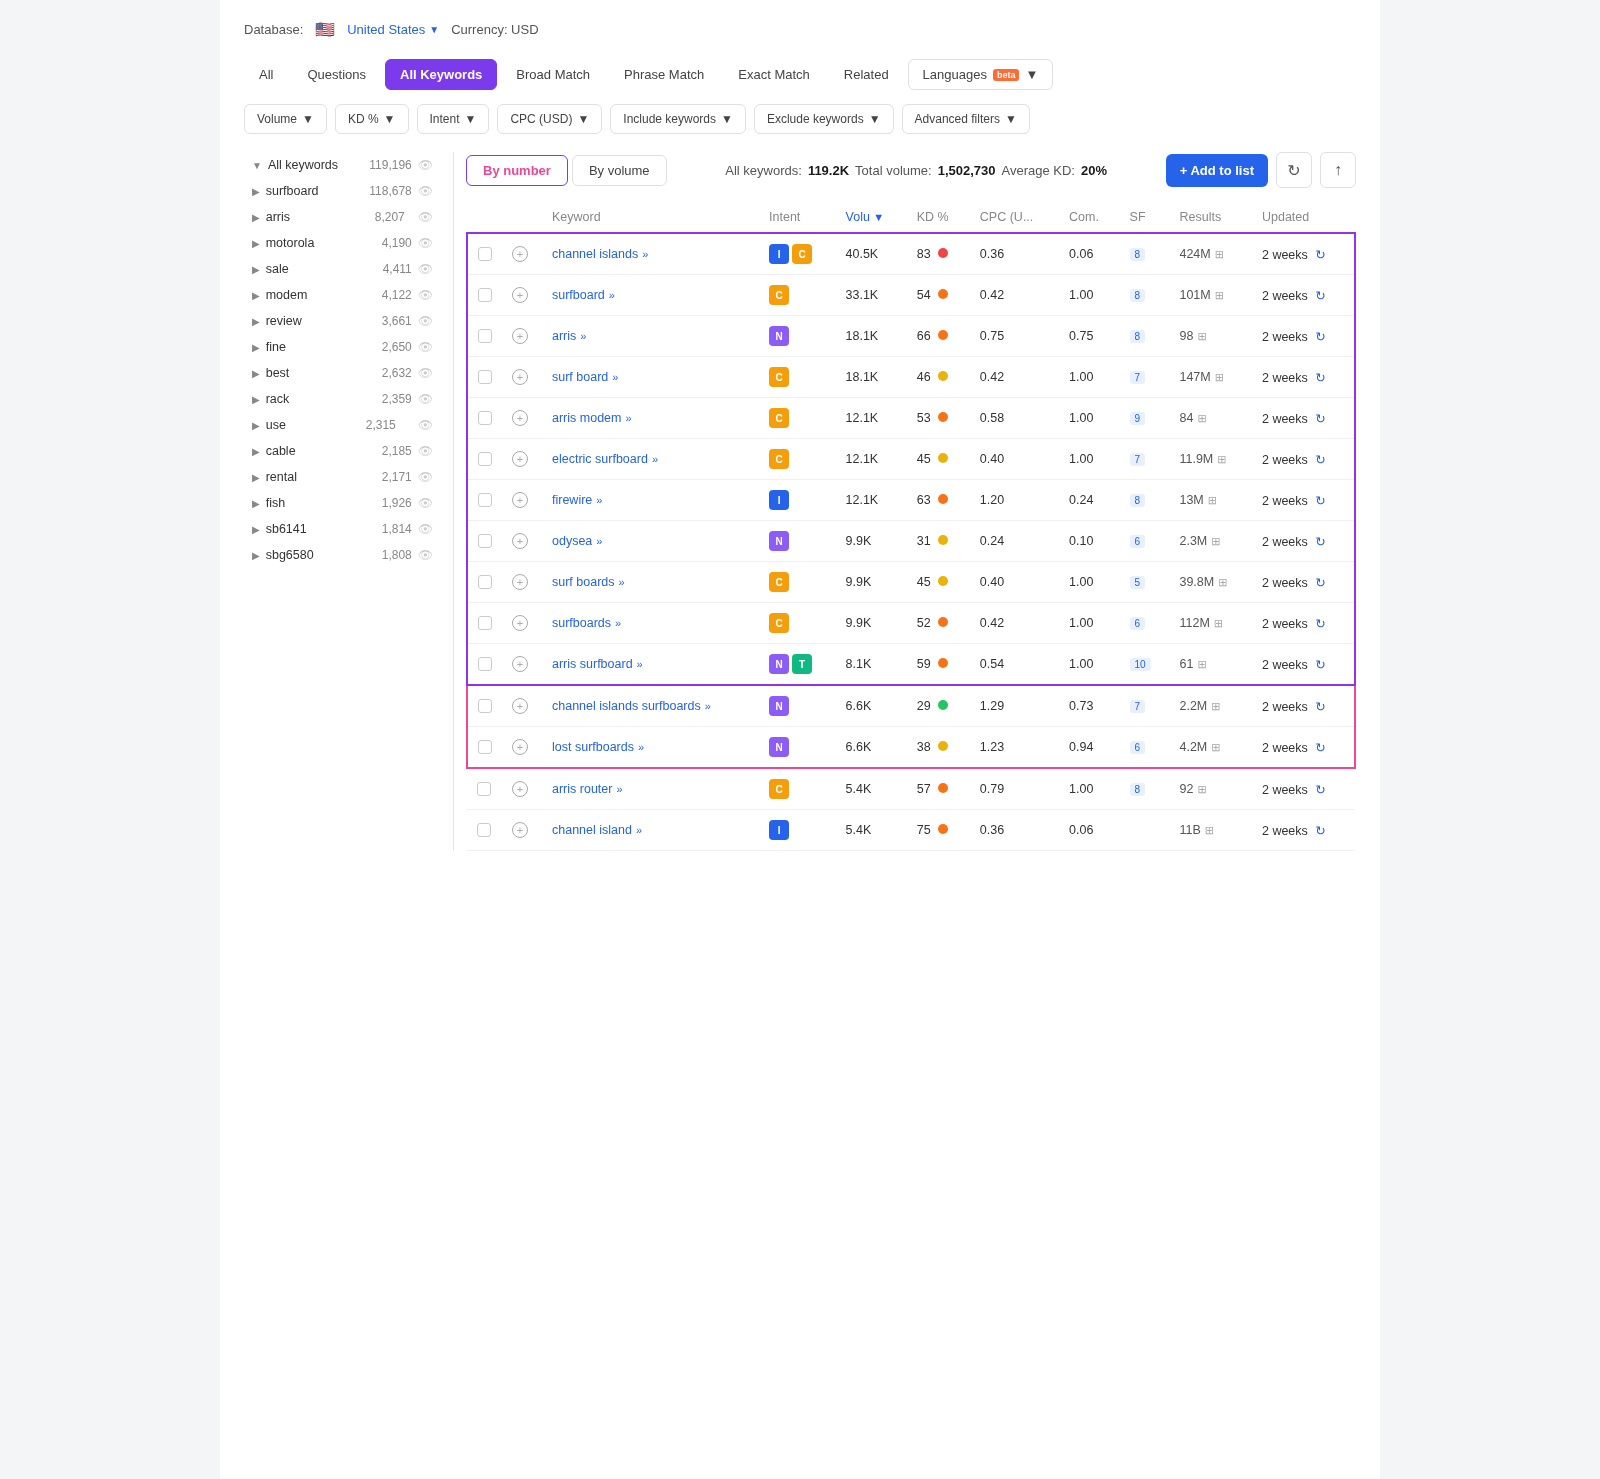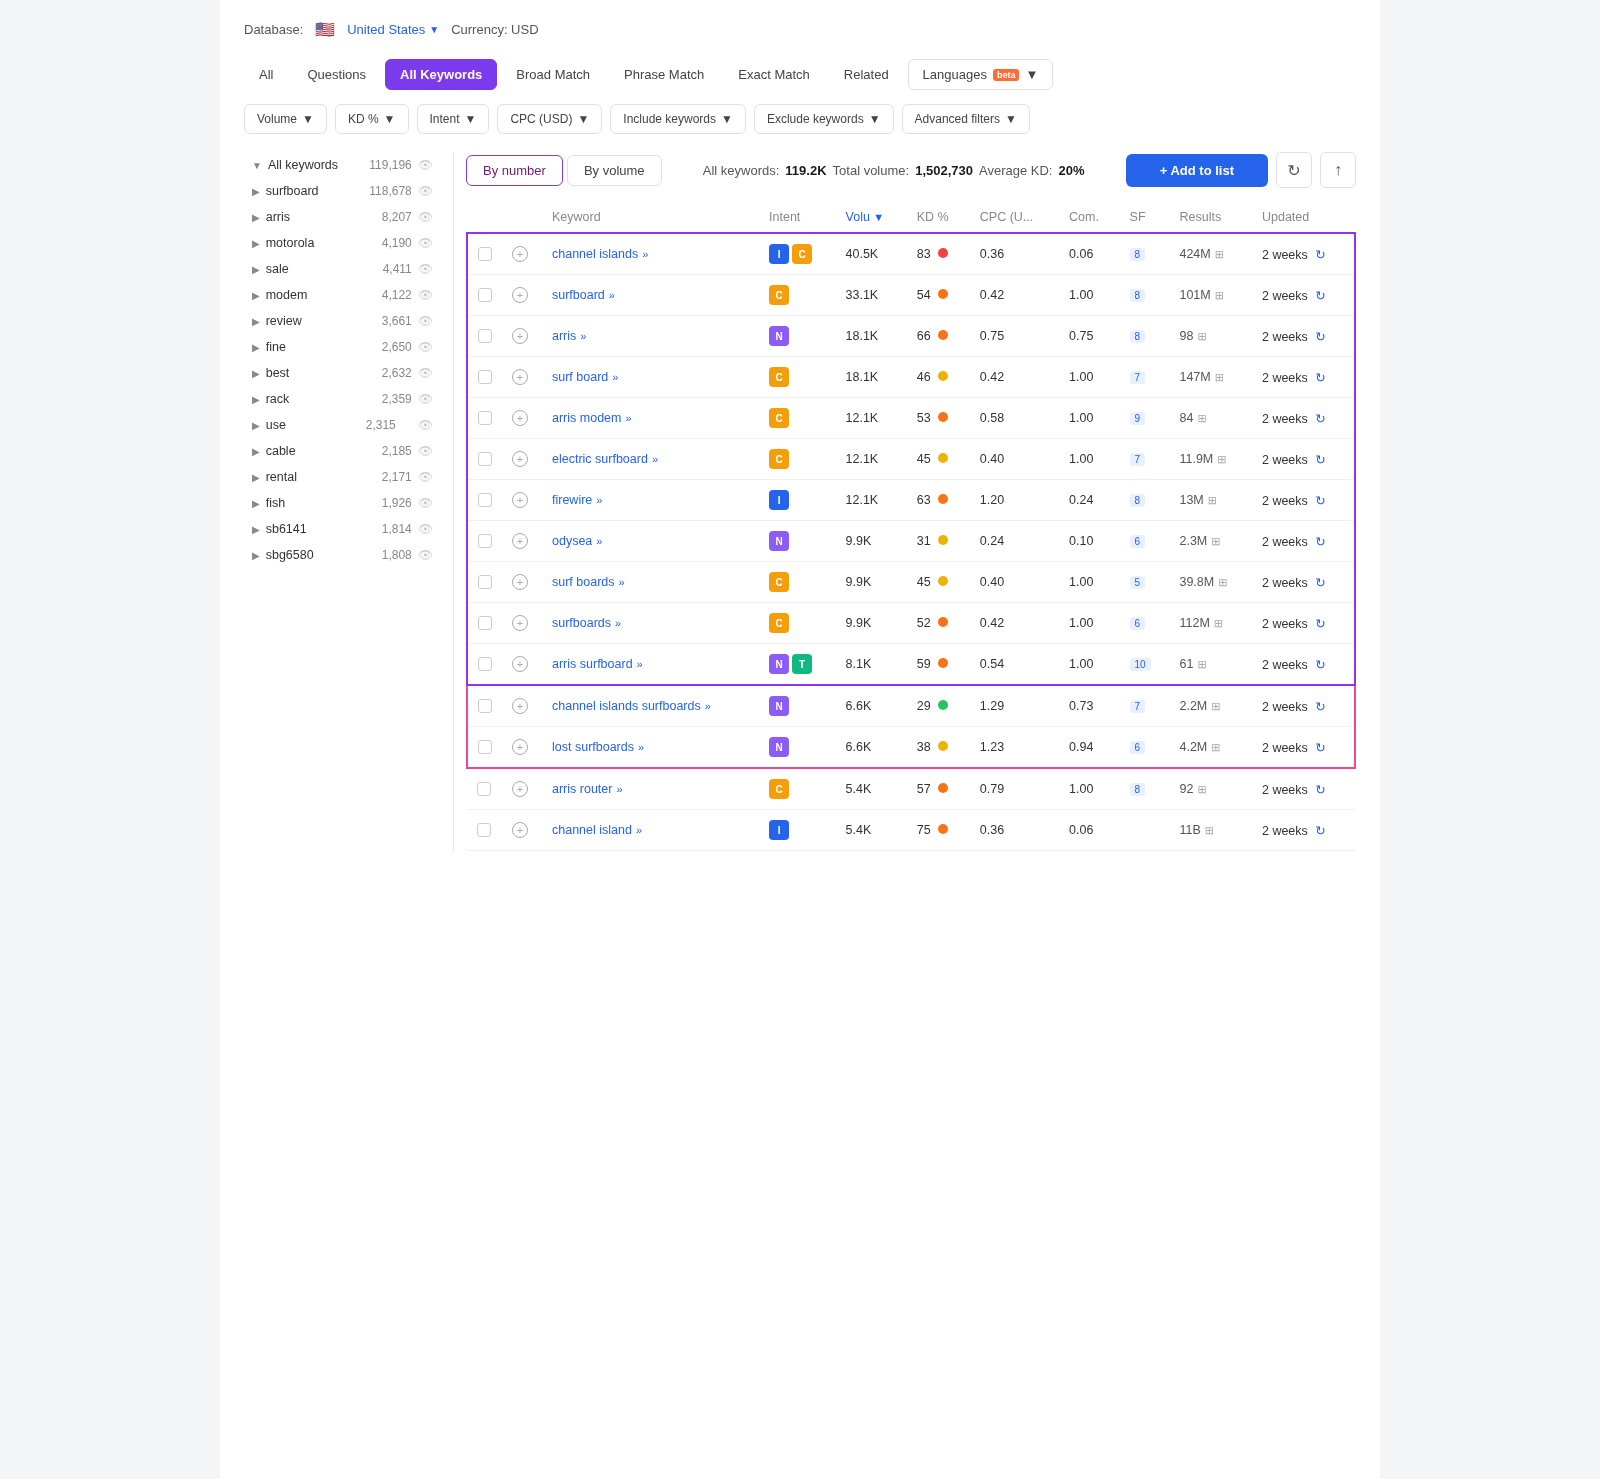--- a/index.html
+++ b/index.html
@@ -27,27 +27,27 @@
     .beta-badge { background: #ff6b35; color: #fff; font-size: 9px; border-radius: 3px; padding: 1px 4px; font-weight: 700; }
 
     
     .filters { display: flex; gap: 8px; margin-bottom: 18px; flex-wrap: wrap; }
     .filter-btn { display: flex; align-items: center; gap: 5px; padding: 7px 12px; border: 1px solid #e0e0e0; border-radius: 6px; background: #fff; cursor: pointer; font-size: 12px; color: #444; white-space: nowrap; }
 
     
     .action-row { display: flex; align-items: center; justify-content: space-between; margin-bottom: 14px; }
     .sort-buttons { display: flex; gap: 4px; }
     .sort-btn { padding: 7px 16px; border-radius: 6px; border: 1px solid #e0e0e0; background: #fff; cursor: pointer; font-size: 13px; color: #444; }
-    .sort-btn.active { background: #fff; border: 1.5px solid #7c3aed; color: #701a75; font-weight: 400; }
+    .sort-btn.active { background: #fff; border: 1.5px solid #7c3aed; color: #ec4899; font-weight: 700; }
 
     .stats { display: flex; align-items: center; gap: 6px; font-size: 13px; color: #555; }
     .stats strong { color: #1a1a1a; }
 
     .right-actions { display: flex; align-items: center; gap: 8px; }
-    .add-to-list-btn { background: #2563eb; color: #fff; border: none; border-radius: 6px; padding: 9px 34px; cursor: pointer; font-size: 13px; font-weight: 600; display: flex; align-items: center; gap: 6px; }
+    .add-to-list-btn { background: #2563eb; color: #fff; border: none; border-radius: 6px; padding: 9px 14px; cursor: pointer; font-size: 13px; font-weight: 600; display: flex; align-items: center; gap: 6px; }
     .icon-btn { background: #fff; border: 1px solid #e0e0e0; border-radius: 6px; width: 36px; height: 36px; display: flex; align-items: center; justify-content: center; cursor: pointer; font-size: 16px; color: #555; }
 
     
     .table-wrap { width: 100%; overflow-x: auto; }
     table { width: 100%; border-collapse: collapse; font-size: 12.5px; }
     thead th { text-align: left; padding: 8px 10px; color: #888; font-weight: 500; border-bottom: 1px solid #e8e8e8; background: #fff; white-space: nowrap; }
     thead th.sortable { cursor: pointer; }
     tbody tr { border-bottom: 1px solid #f0f0f0; }
     td { padding: 10px 10px; vertical-align: middle; }
 
@@ -178,21 +178,21 @@
     <div style="display:flex;align-items:center;gap:6px;">
       <span class="sidebar-count">118,678</span>
       <span class="sidebar-eye">👁</span>
     </div>
   </div>
           <div class="sidebar-item">
     <div class="sidebar-item-left">
       <span class="sidebar-chevron">▶</span>
       <span class="sidebar-label">arris</span>
     </div>
-    <div style="display:flex;align-items:center;gap:6px;">
+    <div style="display:flex;align-items:center;gap:13px;">
       <span class="sidebar-count">8,207</span>
       <span class="sidebar-eye">👁</span>
     </div>
   </div>
           <div class="sidebar-item">
     <div class="sidebar-item-left">
       <span class="sidebar-chevron">▶</span>
       <span class="sidebar-label">motorola</span>
     </div>
     <div style="display:flex;align-items:center;gap:6px;">

